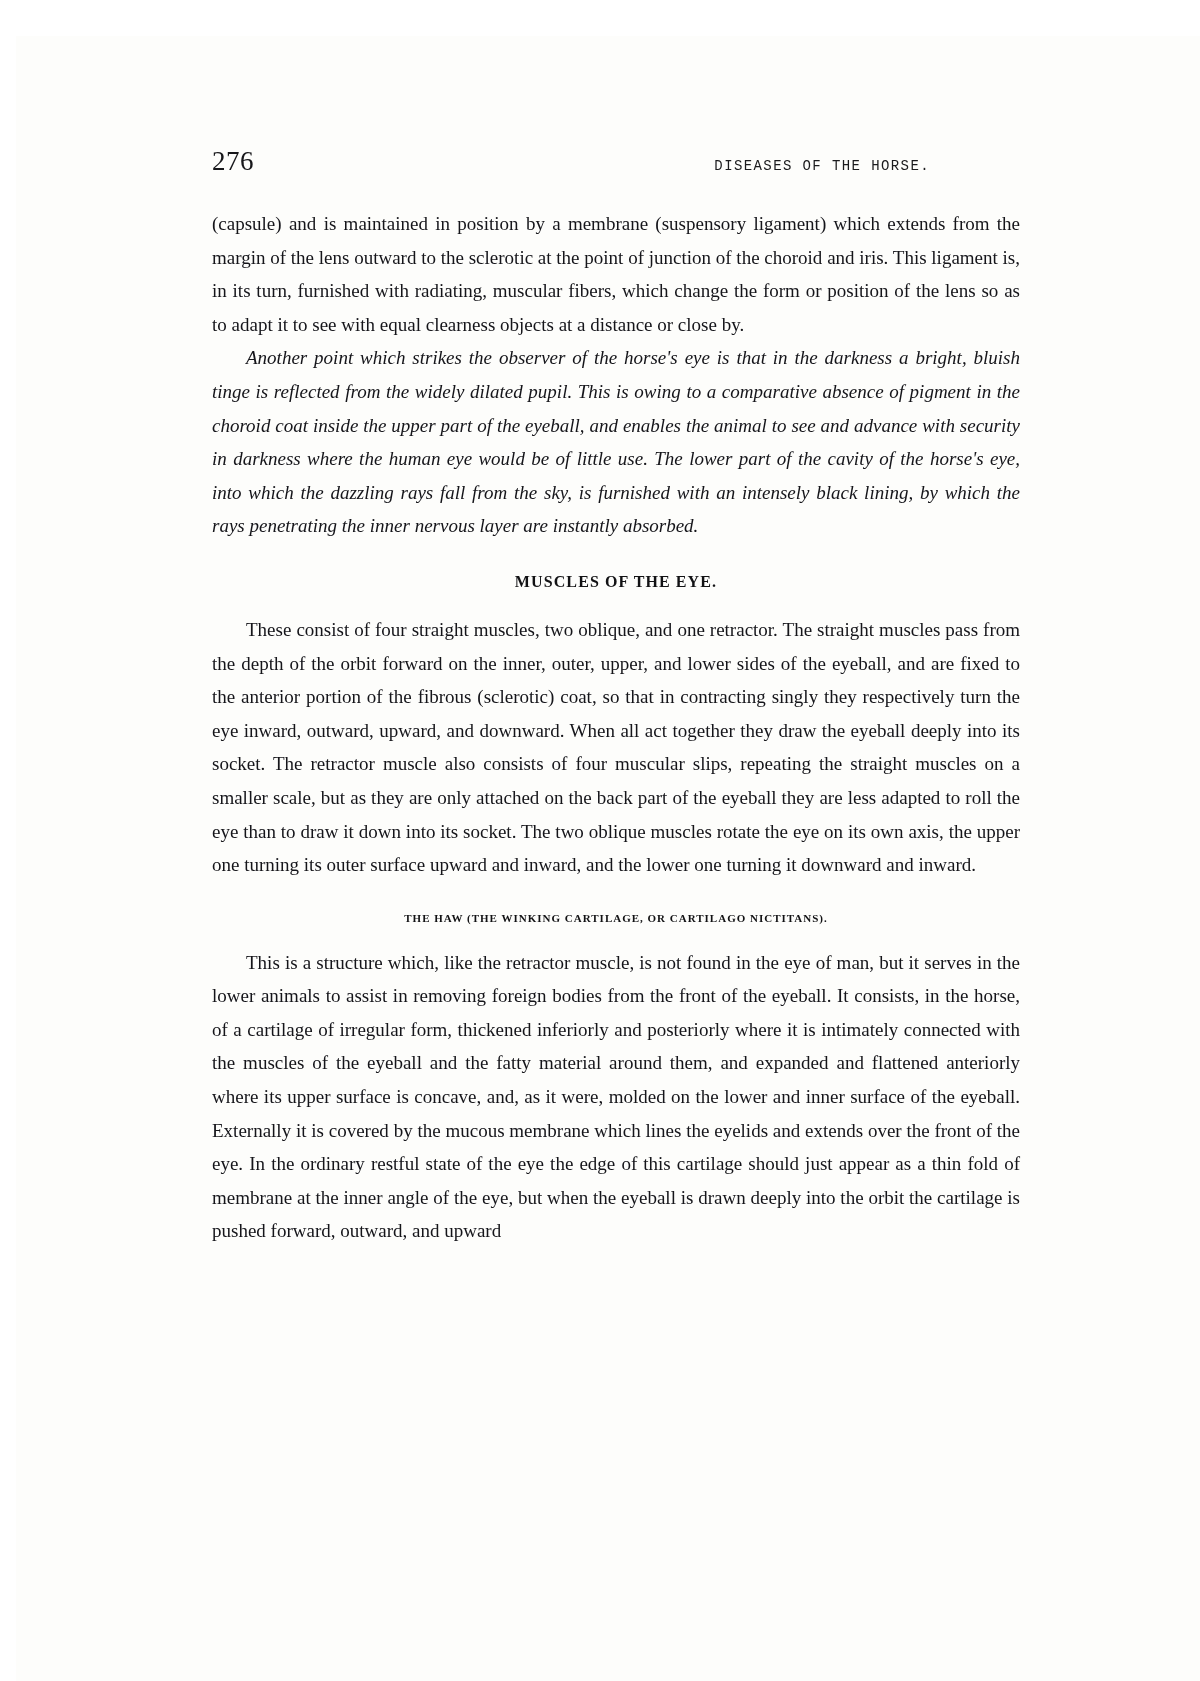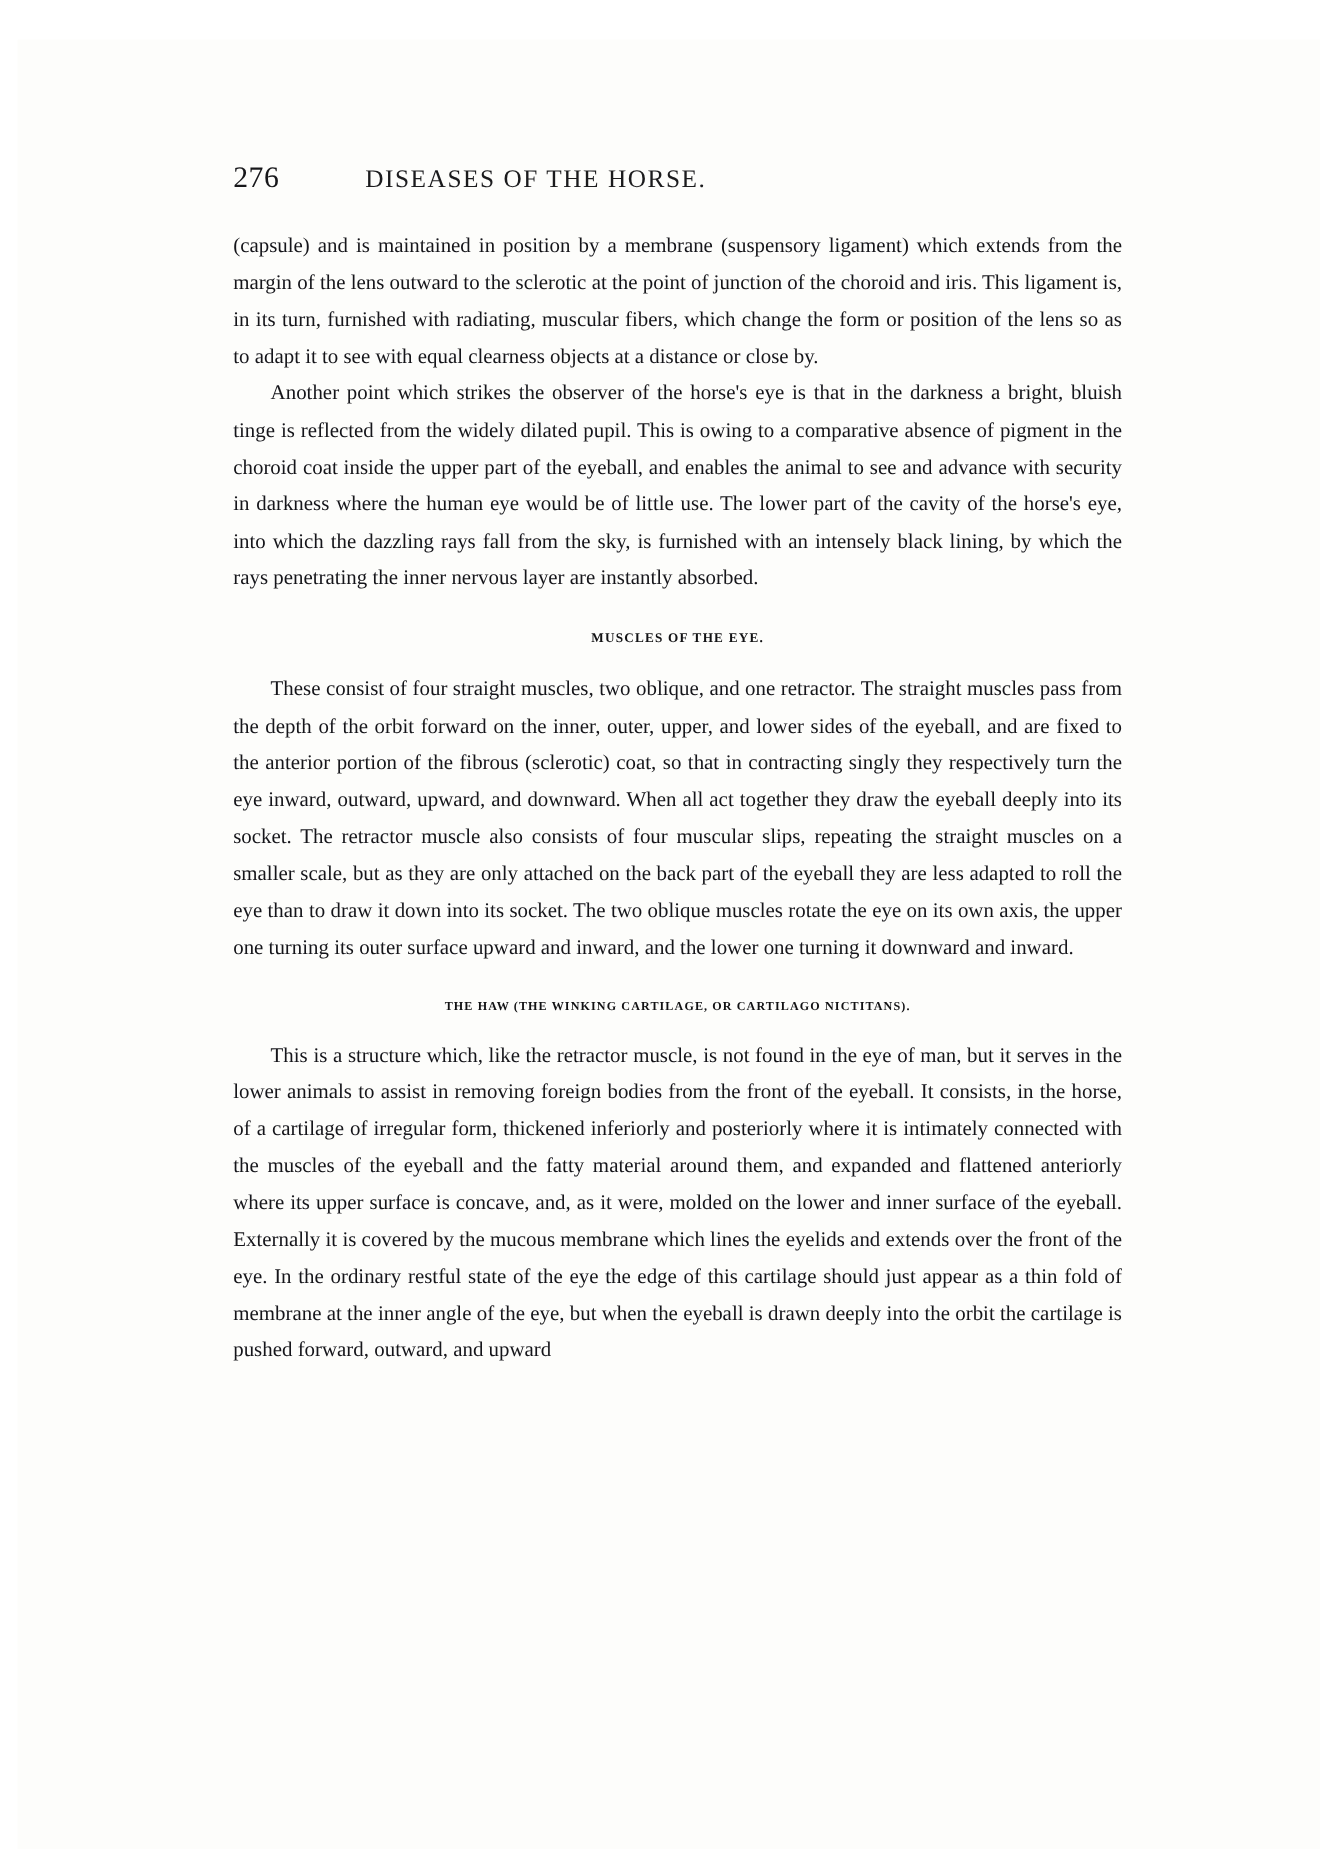--- a/index.html
+++ b/index.html
@@ -35,47 +35,49 @@
     margin-bottom: 30px;
   }
   .page-number {
     font-size: 27px;
     letter-spacing: 0.5px;
     color: #17171a;
     width: 120px;
   }
   .head-title {
     flex: 1;
-    text-align: left;
-    font-size: 23px;
+    text-align: right;
+    font-size: 14px;
     letter-spacing: 1.4px;
     color: #1b1b1d;
     padding-right: 90px;
     font-variant: small-caps;
     text-transform: uppercase;
+    font-family: Liberation Mono, monospace;
   }
   p.body-text {
     font-size: 19px;
     line-height: 33.6px;
     text-align: justify;
     text-justify: inter-word;
     margin: 0;
     color: #15151a;
     -webkit-hyphens: none;
     hyphens: none;
   }
   p.body-text.indent {
     text-indent: 34px;
   }
   p.body-text + p.body-text {
     margin-top: 0;
+    font-style: italic;
   }
   .section-heading {
     text-align: center;
-    font-size: 12px;
+    font-size: 16px;
     font-weight: bold;
     letter-spacing: 1.1px;
     text-transform: uppercase;
     margin: 30px 0 22px 0;
     color: #121214;
   }
   .section-heading.wide {
     letter-spacing: 1.0px;
     font-size: 11px;
   }

